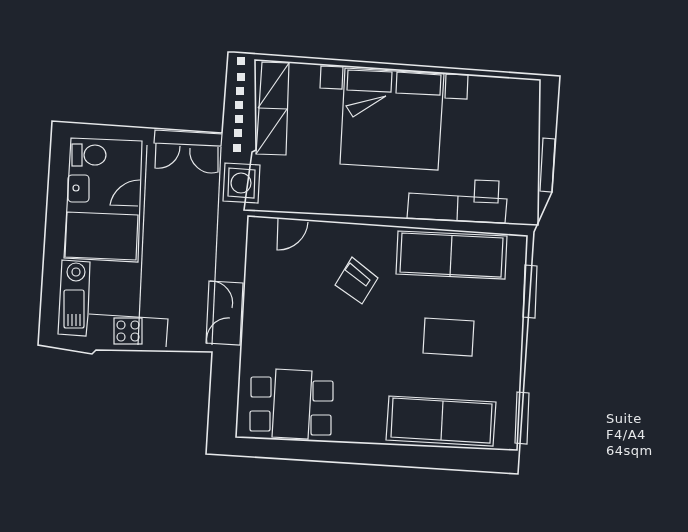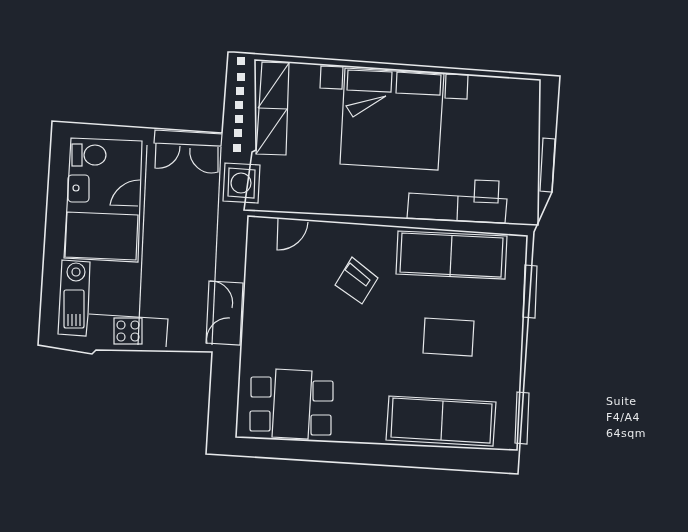--- a/index.html
+++ b/index.html
@@ -1,20 +1,20 @@
 <!DOCTYPE html>
 <html><head>
 <meta charset="utf-8">
 <style>
   html, body { margin:0; padding:0; }
   body { width:688px; height:532px; background:#1f242d; overflow:hidden; position:relative; font-family:"DejaVu Sans", sans-serif; }
   svg#plan { position:absolute; left:0; top:0; }
   .w { fill:none; stroke:#e6e8ea; stroke-width:1.6; stroke-linejoin:miter; }
   .t { fill:none; stroke:#e6e8ea; stroke-width:1.2; }
-  .label { position:absolute; left:606px; top:394px; color:#e6e8ea; font-size:11px; line-height:16px; letter-spacing:0.5px; }
+  .label { position:absolute; left:606px; top:411px; color:#e6e8ea; font-size:13px; line-height:16px; letter-spacing:0.5px; }
   .label div { white-space:nowrap; }
 </style>
 </head>
 <body>
 
 <svg id="plan" width="688" height="532" viewBox="0 0 688 532">
 
   <g>
     <polygon class="w" points="234,52 560,76 552,192 534,232 518,474 206,454 212,352 96,350 92,354 38,345 52,121 222,133 228,52"></polygon>
     <polygon class="w" points="255,60 540,80 538,225 244,210 252,152 256,150"></polygon>

